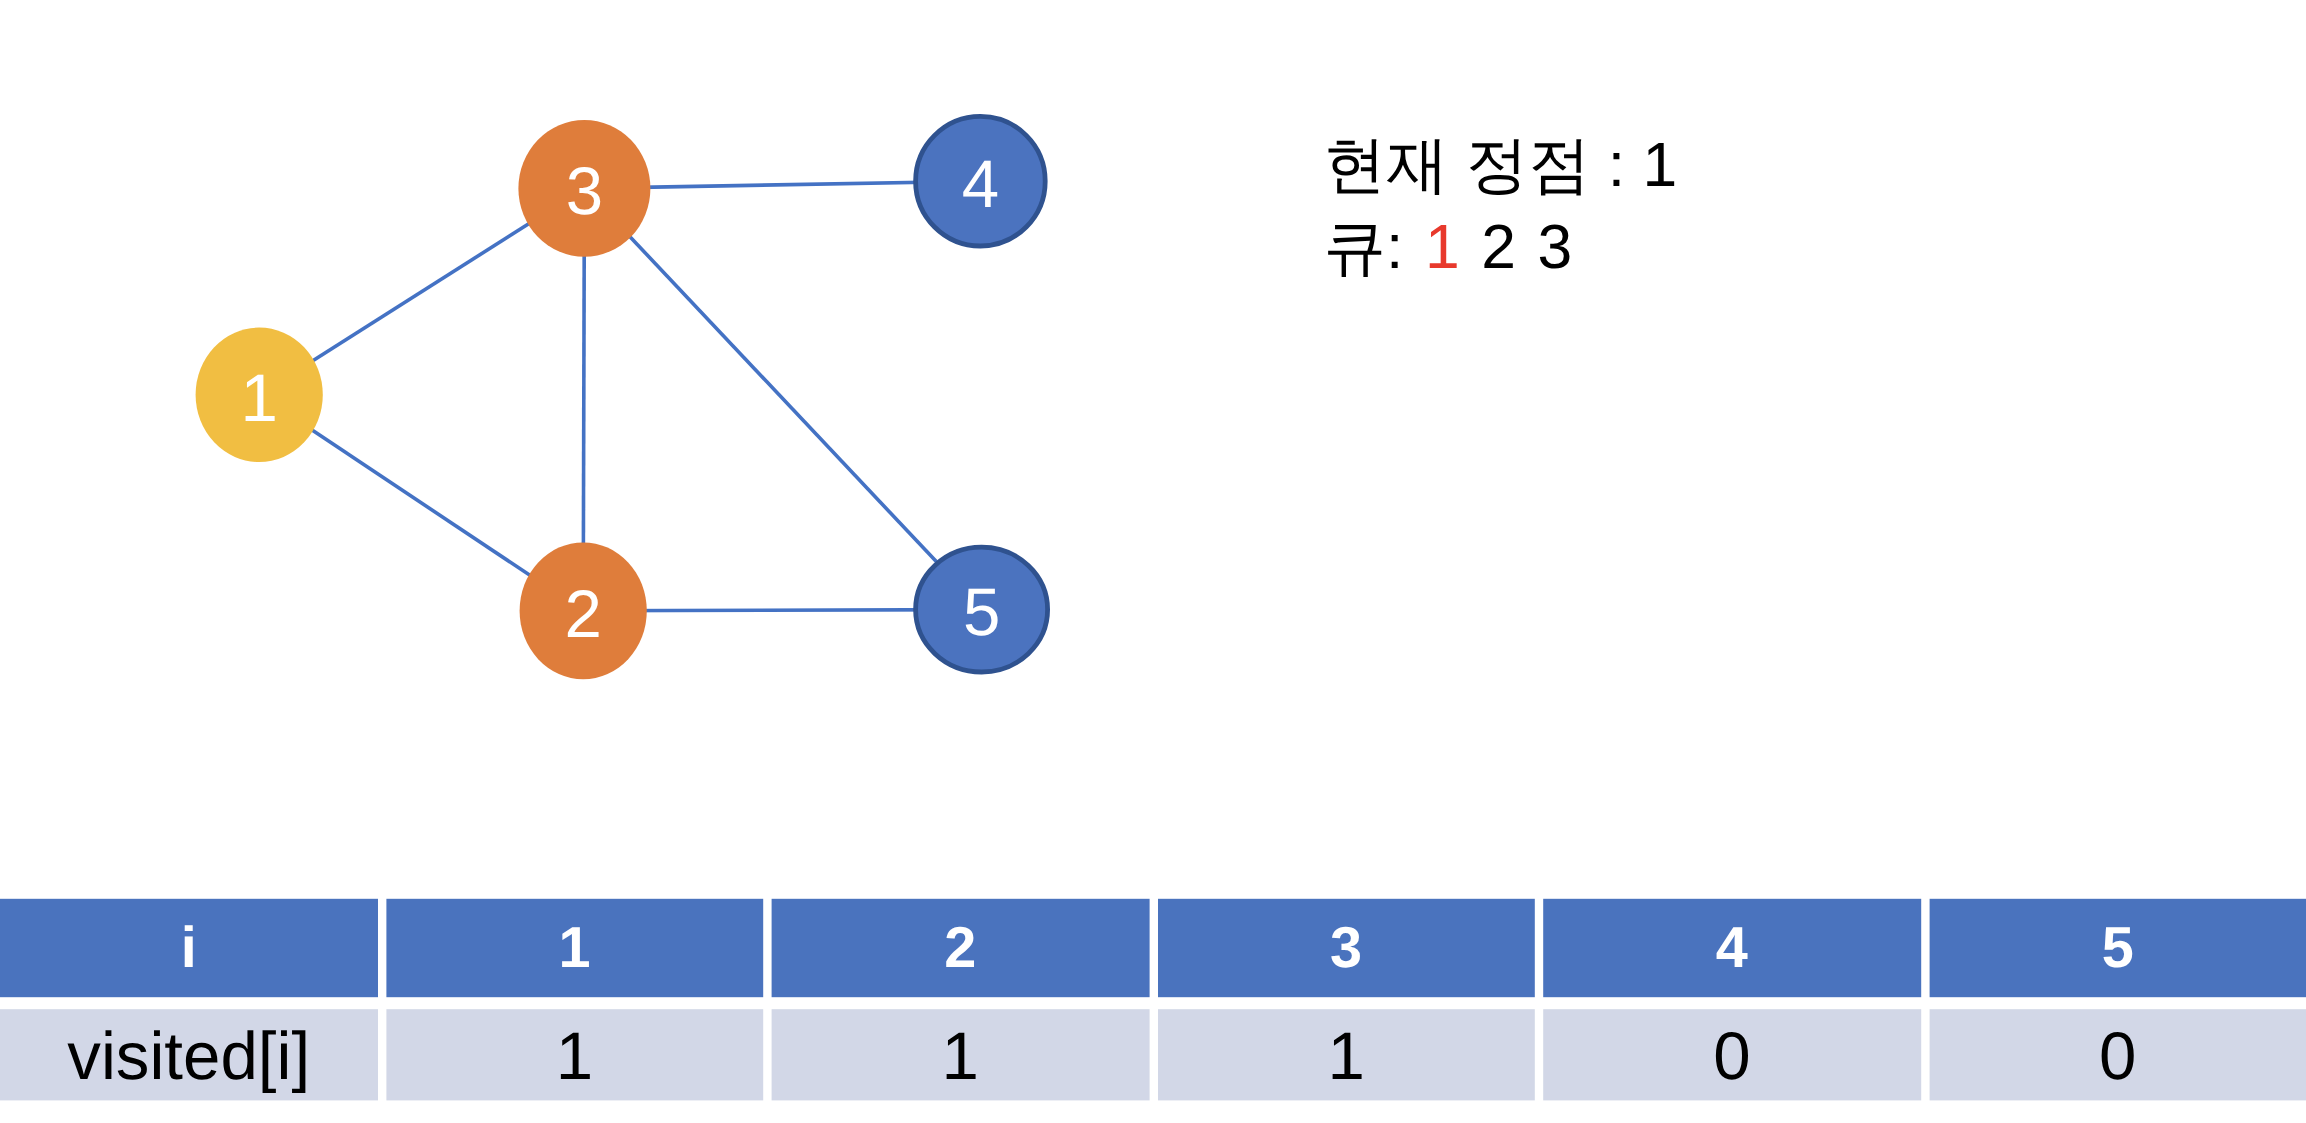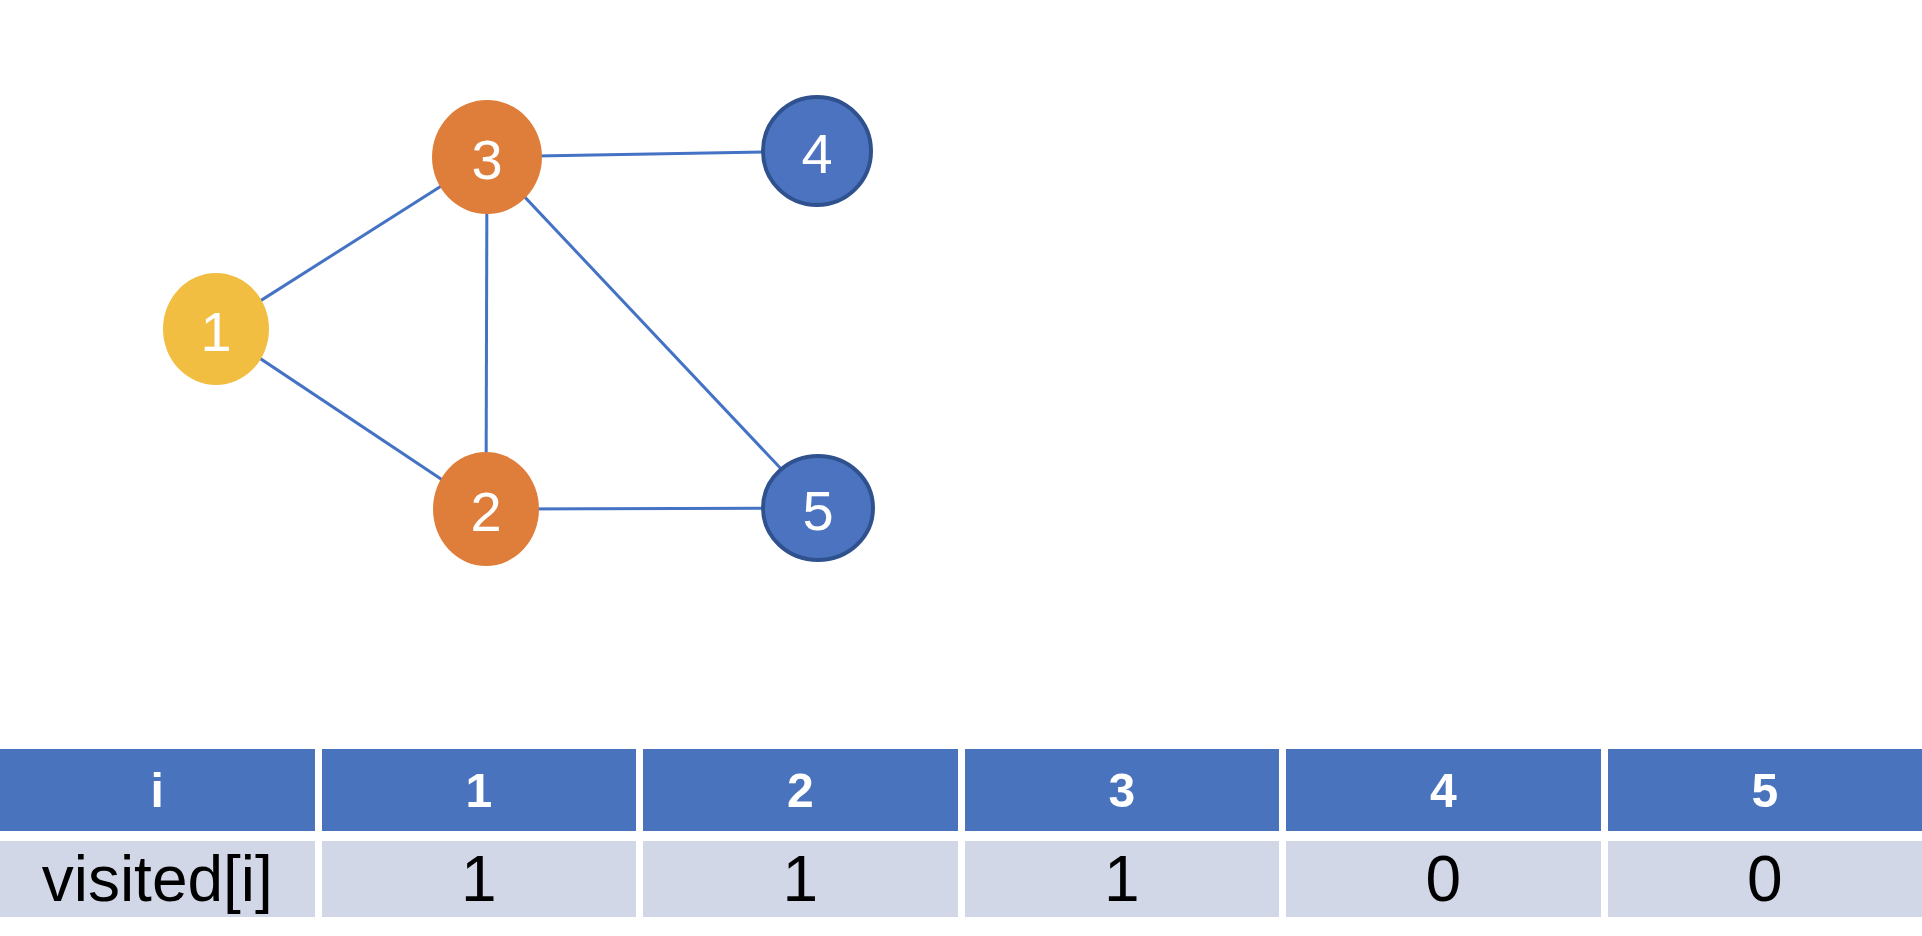--- a/index.html
+++ b/index.html
@@ -28,21 +28,21 @@
   .queue-front{color:var(--queue-front);}
 
   
   .vtable{position:absolute;left:0;top:749px;width:1922px;
     display:flex;flex-direction:column;row-gap:10px;}
   .trow{display:flex;column-gap:7px;width:100%;}
   .cell{flex:1 1 0;display:flex;align-items:center;justify-content:center;}
   .trow.head .cell{height:82px;background:var(--header-bg);color:var(--header-fg);
     font-size:48px;font-weight:700;}
   .trow.body .cell{height:76px;background:var(--body-bg);color:var(--body-fg);
-    font-size:64px;font-weight:400;}
+    font-size:56px;font-weight:400;}
 </style>
 </head>
 <body>
 
 <div class="stage">
 
   <svg class="graph-svg" width="960" height="620" viewBox="0 0 960 620">
       <line x1="216" y1="329" x2="487" y2="157" stroke="#4472C4" stroke-width="3"></line>
       <line x1="216" y1="329" x2="486" y2="509" stroke="#4472C4" stroke-width="3"></line>
       <line x1="487" y1="157" x2="486" y2="509" stroke="#4472C4" stroke-width="3"></line>
@@ -65,20 +65,24 @@
         <ellipse cx="817" cy="151" rx="54" ry="54" fill="#4B73BF" stroke="#2F528F" stroke-width="4"></ellipse>
         <text x="817" y="153" text-anchor="middle" dominant-baseline="central" class="node-label">4</text>
       </g>
       <g>
         <ellipse cx="818" cy="508" rx="55" ry="52" fill="#4B73BF" stroke="#2F528F" stroke-width="4"></ellipse>
         <text x="818" y="510" text-anchor="middle" dominant-baseline="central" class="node-label">5</text>
       </g>
     </svg>
 
   <div class="status">
+    <div class="line">현재 정점 : 1</div>
+    <div class="line">
+      <span>큐:</span><span class="queue-item queue-front">1</span><span class="queue-item">2</span><span class="queue-item">3</span>
+    </div>
   </div>
 
   <div class="vtable">
     <div class="trow head">
       <div class="cell">i</div>
       <div class="cell">1</div>
       <div class="cell">2</div>
       <div class="cell">3</div>
       <div class="cell">4</div>
       <div class="cell">5</div>

